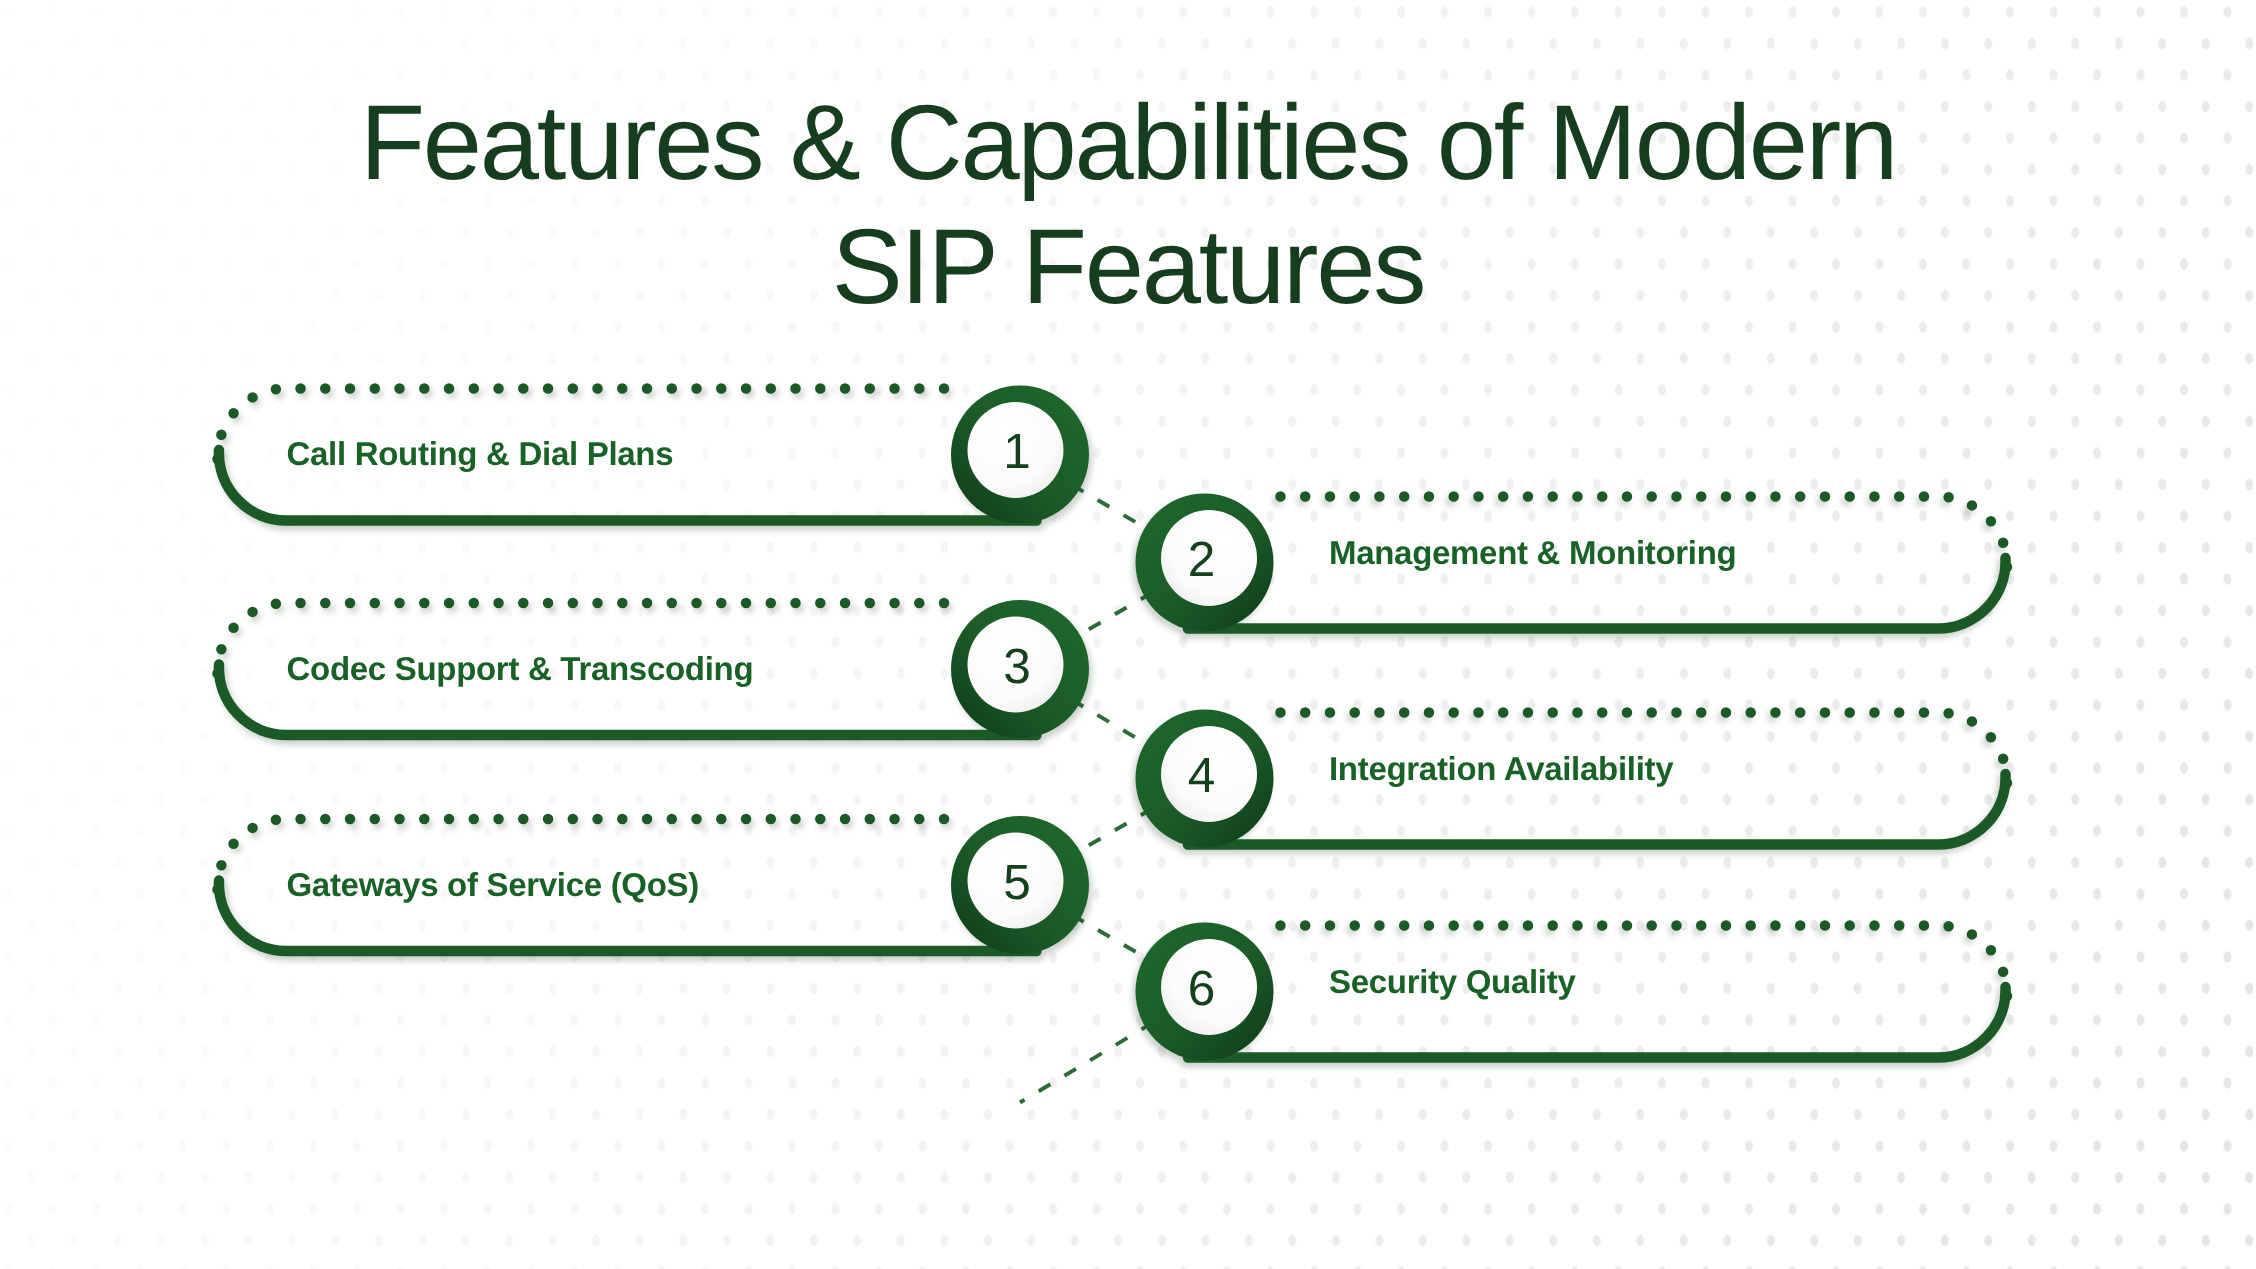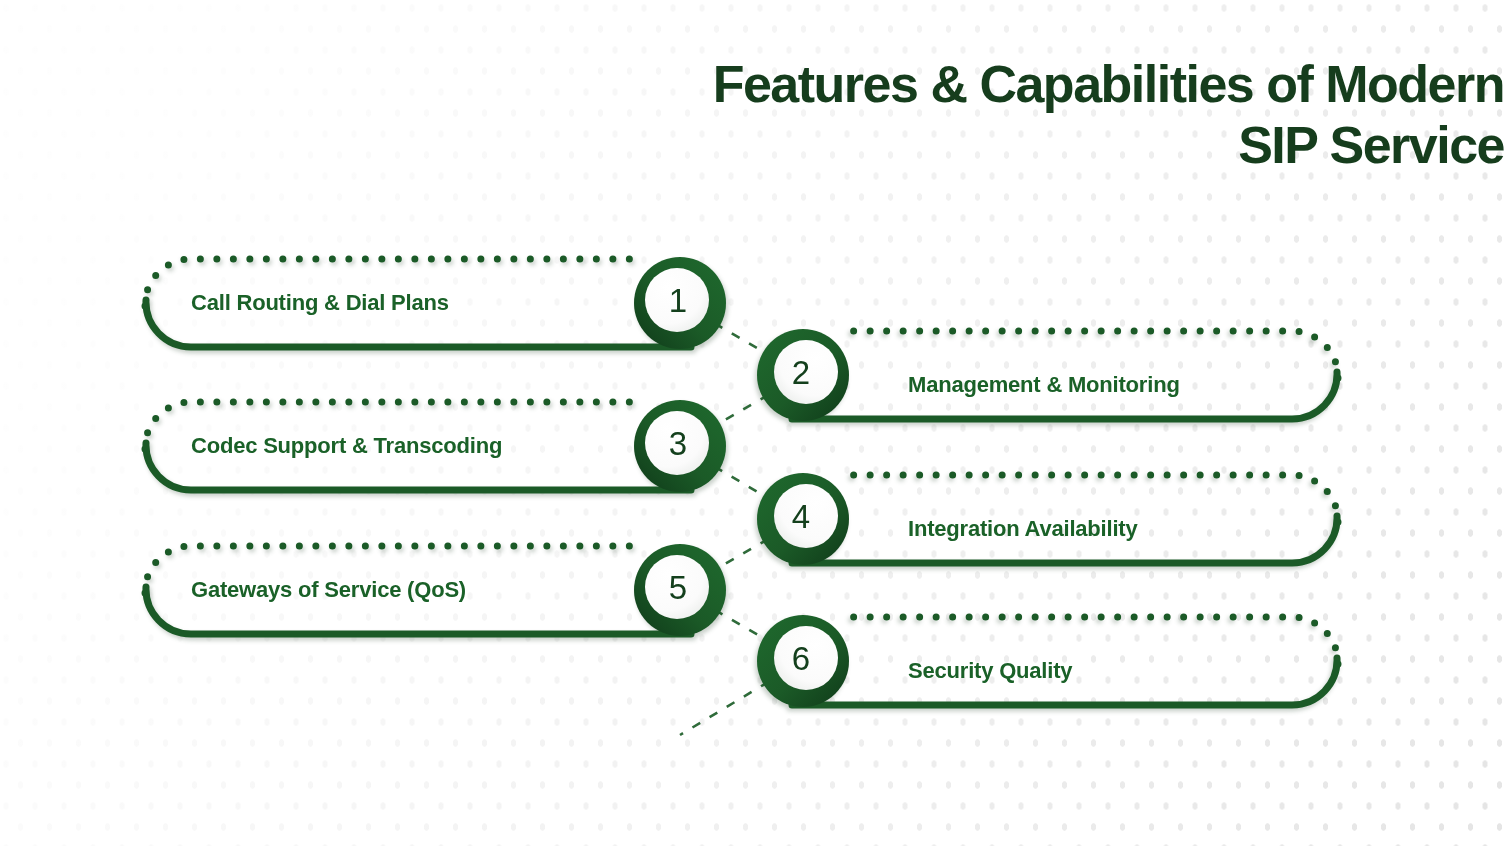--- a/index.html
+++ b/index.html
@@ -24,22 +24,22 @@
     background-color:var(--background);
     background-image:
       linear-gradient(115deg, rgba(255,255,255,0.96) 12%, rgba(255,255,255,0.55) 55%, rgba(255,255,255,0.15) 100%),
       radial-gradient(var(--pattern-dot) 2.3px, transparent 2.9px),
       radial-gradient(var(--pattern-dot) 2.3px, transparent 2.9px);
     background-size:100% 100%, 29px 42px, 29px 42px;
     background-position:0 0, 6px 8px, 20.5px 29px;
   }
   .title{
     position:absolute;top:54px;left:0;width:100%;
-    text-align:right;
-    font-size:52px;font-weight:bold;letter-spacing:-1.5px;line-height:1.17;
+    text-align:center;
+    font-size:71px;font-weight:normal;letter-spacing:-1.5px;line-height:1.17;
     color:var(--title-green);
   }
   .connector-layer{
     position:absolute;top:0;left:0;width:1504px;height:846px;z-index:1;
   }
   .connector-layer line{
     stroke:var(--connector-green);stroke-width:2.6;stroke-dasharray:9 11;
   }
   #rows{position:absolute;top:0;left:0;width:1504px;height:846px;z-index:2;text-decoration:underline;}
   .feature-row{
@@ -54,21 +54,21 @@
     position:absolute;top:0;left:0;width:600px;height:110px;
     filter:drop-shadow(2px 3px 2px rgba(15,45,20,0.22));
   }
   .feature-row.right .pill-svg{transform:scaleX(-1);}
   .feature-label{
     position:absolute;top:55px;transform:translateY(-50%);
     font-size:22px;font-weight:600;letter-spacing:-0.2px;
     color:var(--label-green);white-space:nowrap;
   }
   .feature-row.left  .feature-label{left:56px;}
-  .feature-row.right .feature-label{left:160px;top:49px;margin-top:16px;}
+  .feature-row.right .feature-label{left:138px;top:49px;}
   .step-number{
     position:absolute;top:53px;transform:translate(-50%,-50%);
     font-size:33px;font-weight:500;color:var(--number-green);
   }
   .feature-row.left  .step-number{left:543px;}
   .feature-row.right .step-number{left:53px;}
   .defs-svg{position:absolute;width:0;height:0;}
 </style>
 </head>
 <body>
@@ -85,21 +85,21 @@
       <radialGradient id="innerGrad" cx="0.35" cy="0.3" r="0.95">
         <stop offset="0%" stop-color="#ffffff"></stop>
         <stop offset="60%" stop-color="#fbfbfb"></stop>
         <stop offset="100%" stop-color="#e2e6e2"></stop>
       </radialGradient>
     </defs>
   </svg>
 
   <div class="title">
     <div>Features &amp; Capabilities of Modern</div>
-    <div>SIP Service</div>
+    <div>SIP Features</div>
   </div>
 
   <svg class="connector-layer" viewBox="0 0 1504 846">
     <line x1="680" y1="303" x2="803" y2="375"></line>
     <line x1="803" y1="375" x2="680" y2="446"></line>
     <line x1="680" y1="446" x2="803" y2="519"></line>
     <line x1="803" y1="519" x2="680" y2="590"></line>
     <line x1="680" y1="590" x2="803" y2="661"></line>
     <line x1="803" y1="661" x2="680" y2="735"></line>
   </svg>

